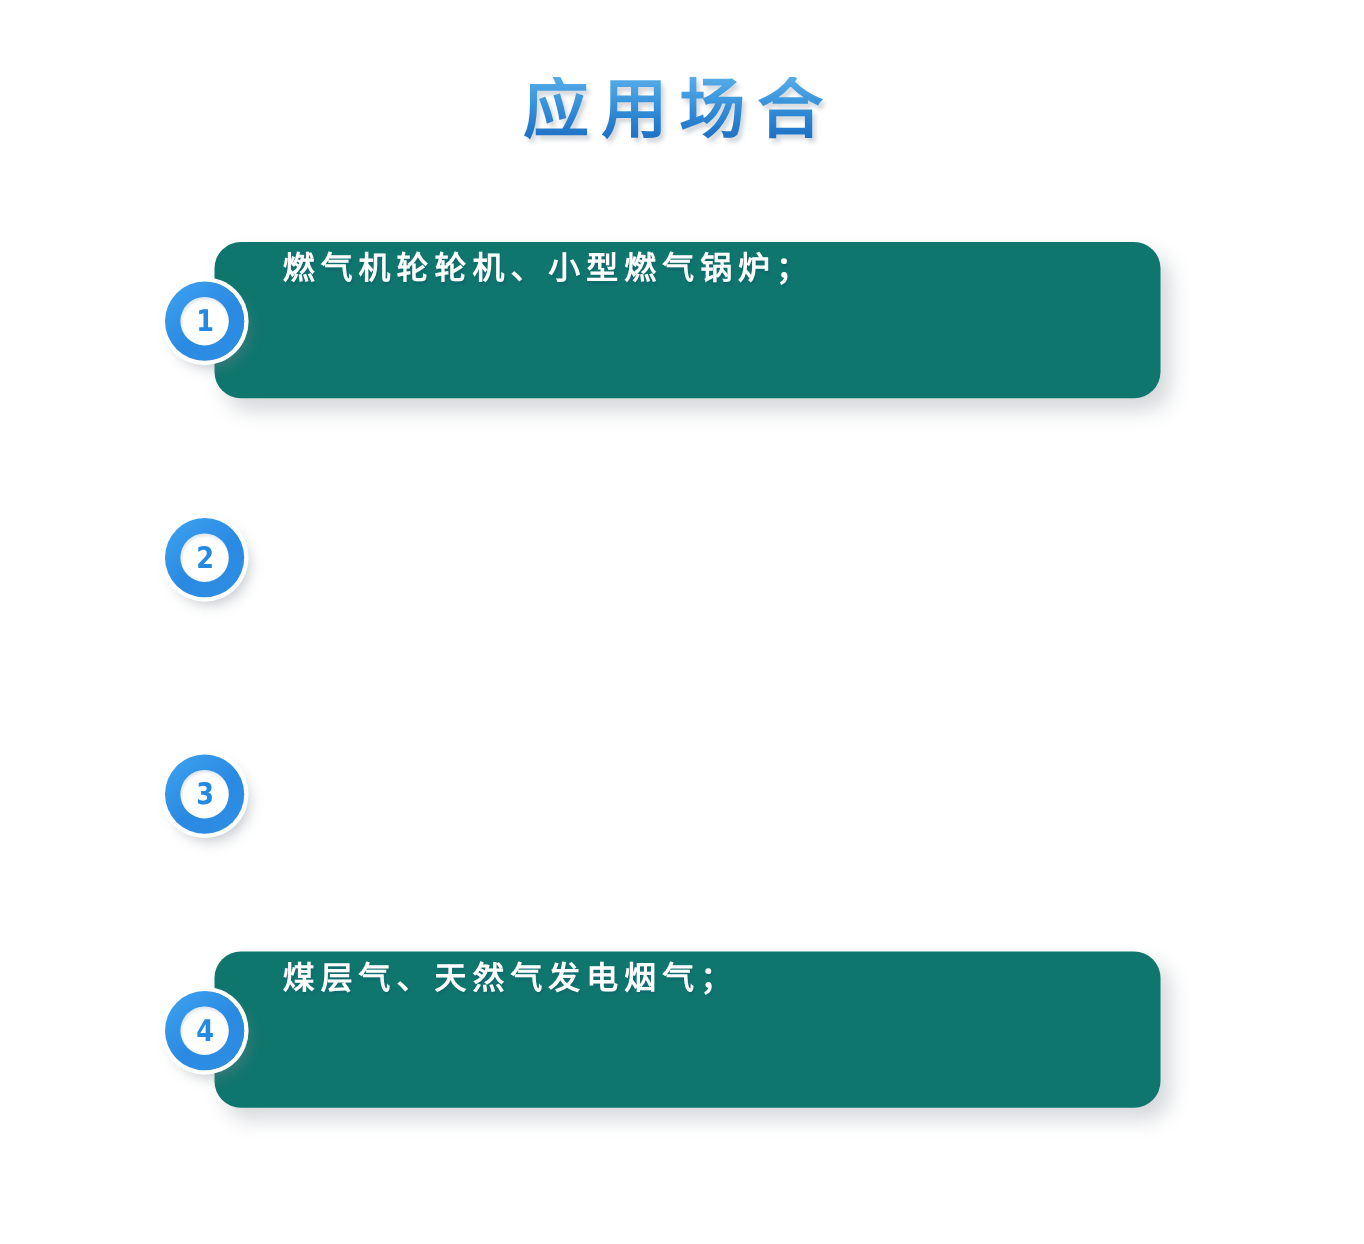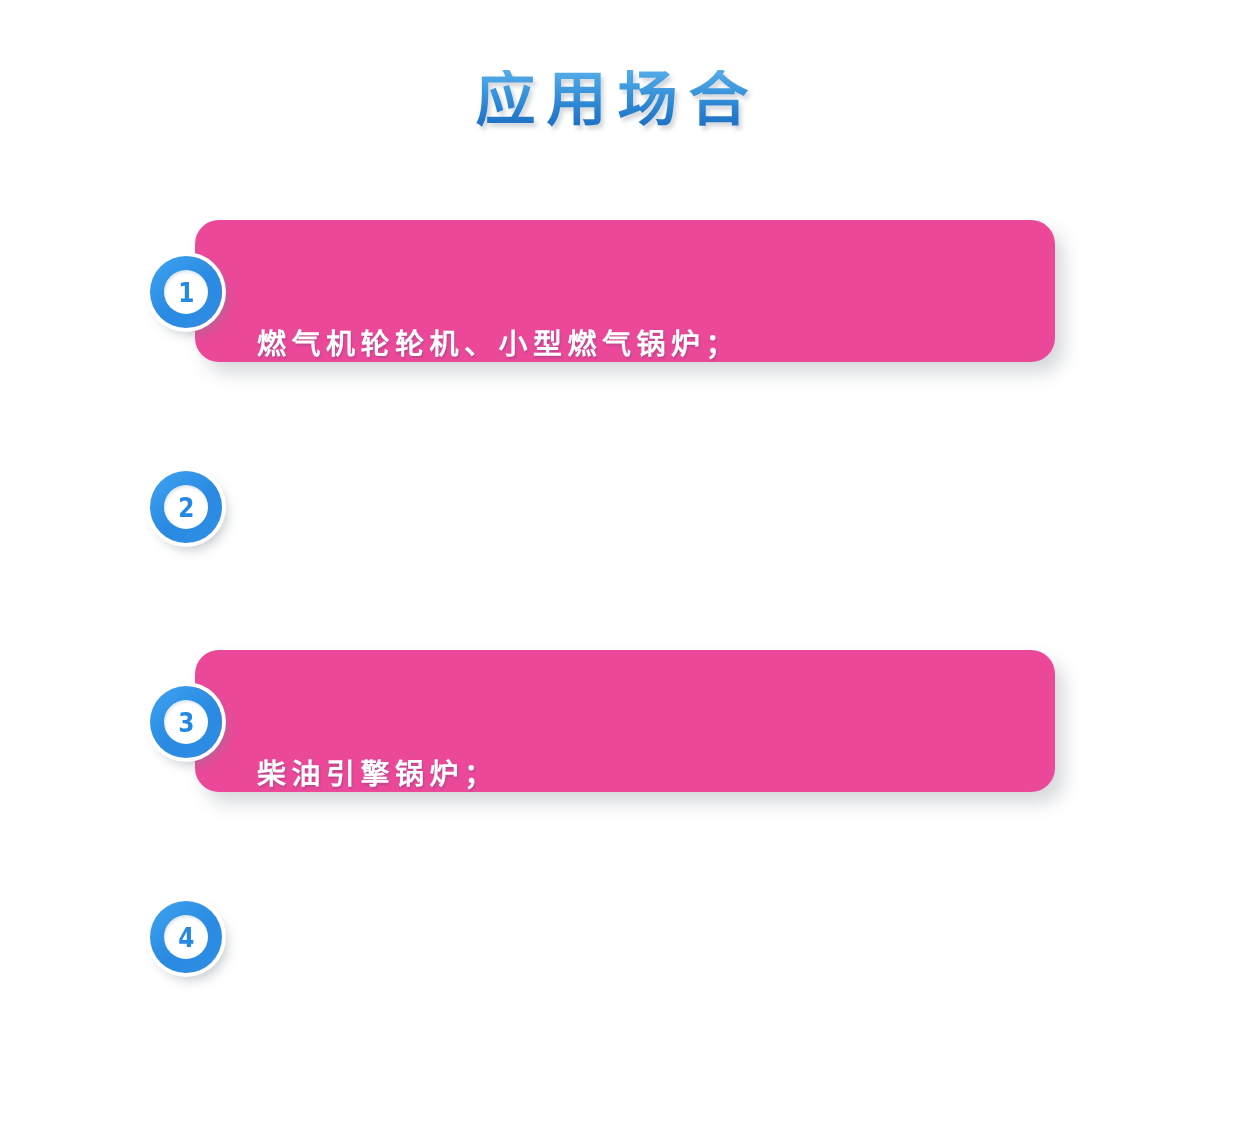--- a/index.html
+++ b/index.html
@@ -59,25 +59,25 @@
     margin-bottom: 73px;
   }
   .card-row:last-child { margin-bottom: 0; }
 
   .card-body {
     position: absolute;
     left: 195px;
     top: 0;
     width: 860px;
     height: 142px;
-    background: #ec4899;
+    background: #0f766e;
     border-radius: 24px;
     box-shadow: 9px 11px 17px rgba(120,130,140,0.30);
     display: flex;
-    align-items: flex-end;
+    align-items: flex-start;
   }
 
   .card-text {
     margin-left: 62px;
     color: #ffffff;
     font-size: 29px;
     font-weight: 700;
     letter-spacing: 5.5px;
     white-space: nowrap;
     text-shadow: 1px 2px 2px rgba(20,60,100,0.22);
@@ -142,31 +142,31 @@
 
   <div class="card-row">
     <div class="badge">
       <div class="badge-inner">
         <span class="badge-num">2</span>
       </div>
     </div>
   </div>
 
   <div class="card-row">
-    <div class="card-body">
-      <span class="card-text">柴油引擎锅炉；</span>
-    </div>
     <div class="badge">
       <div class="badge-inner">
         <span class="badge-num">3</span>
       </div>
     </div>
   </div>
 
   <div class="card-row">
+    <div class="card-body">
+      <span class="card-text">煤层气、天然气发电烟气；</span>
+    </div>
     <div class="badge">
       <div class="badge-inner">
         <span class="badge-num">4</span>
       </div>
     </div>
   </div>
 
 </div>
 
 </body></html>

